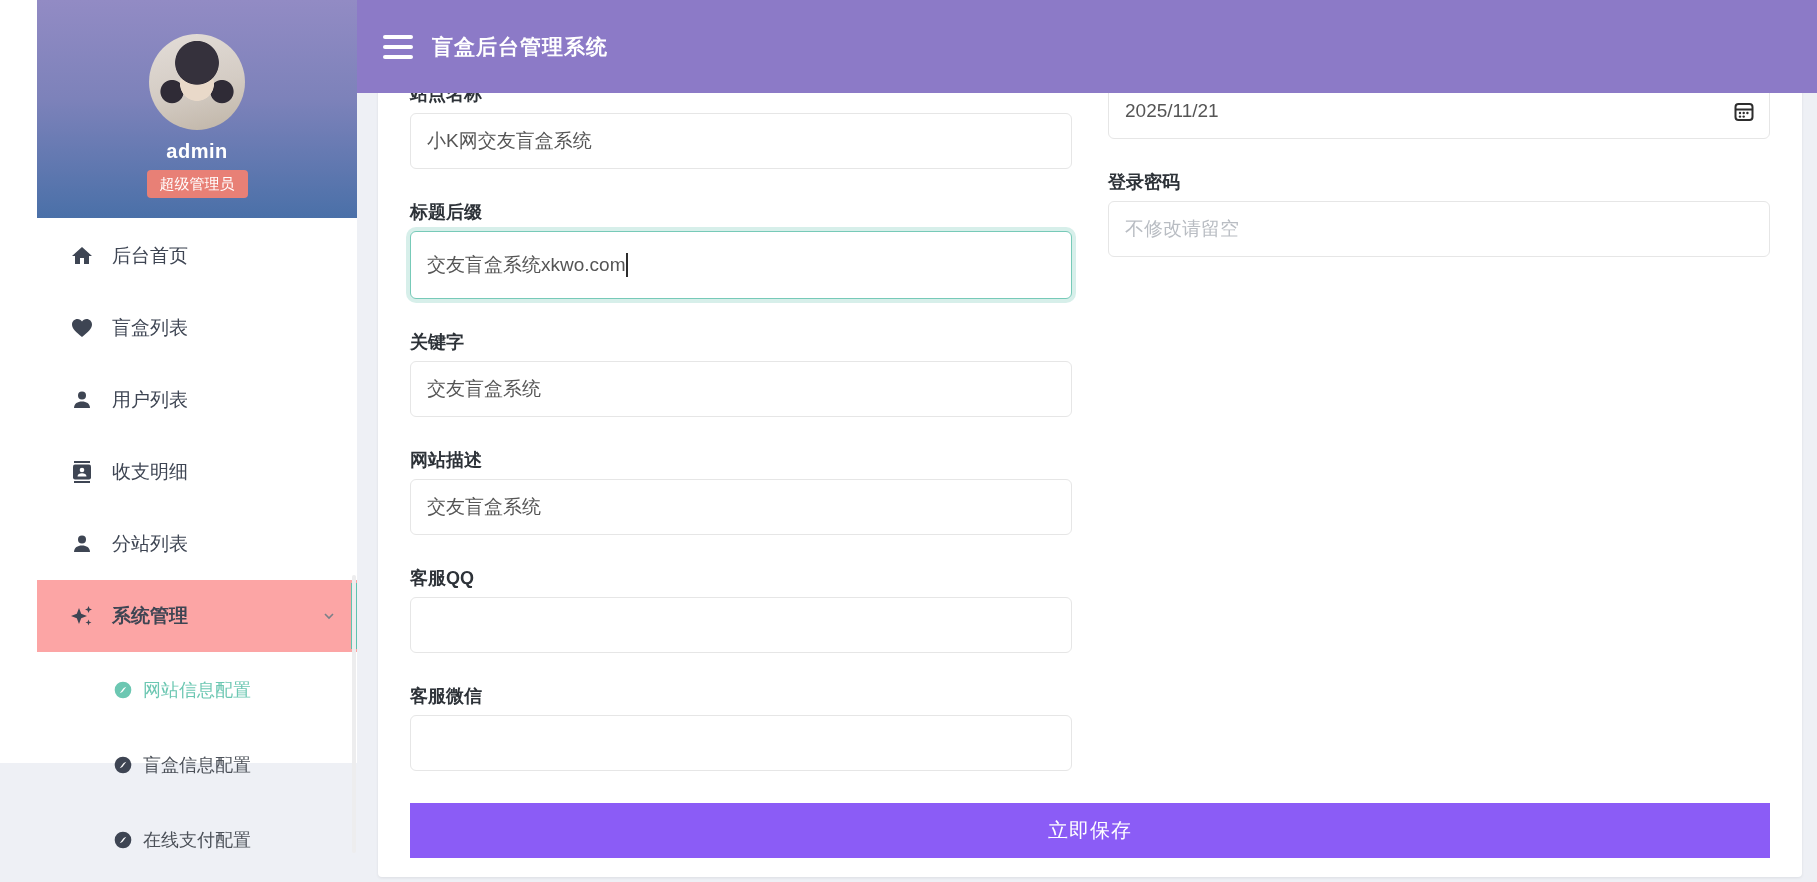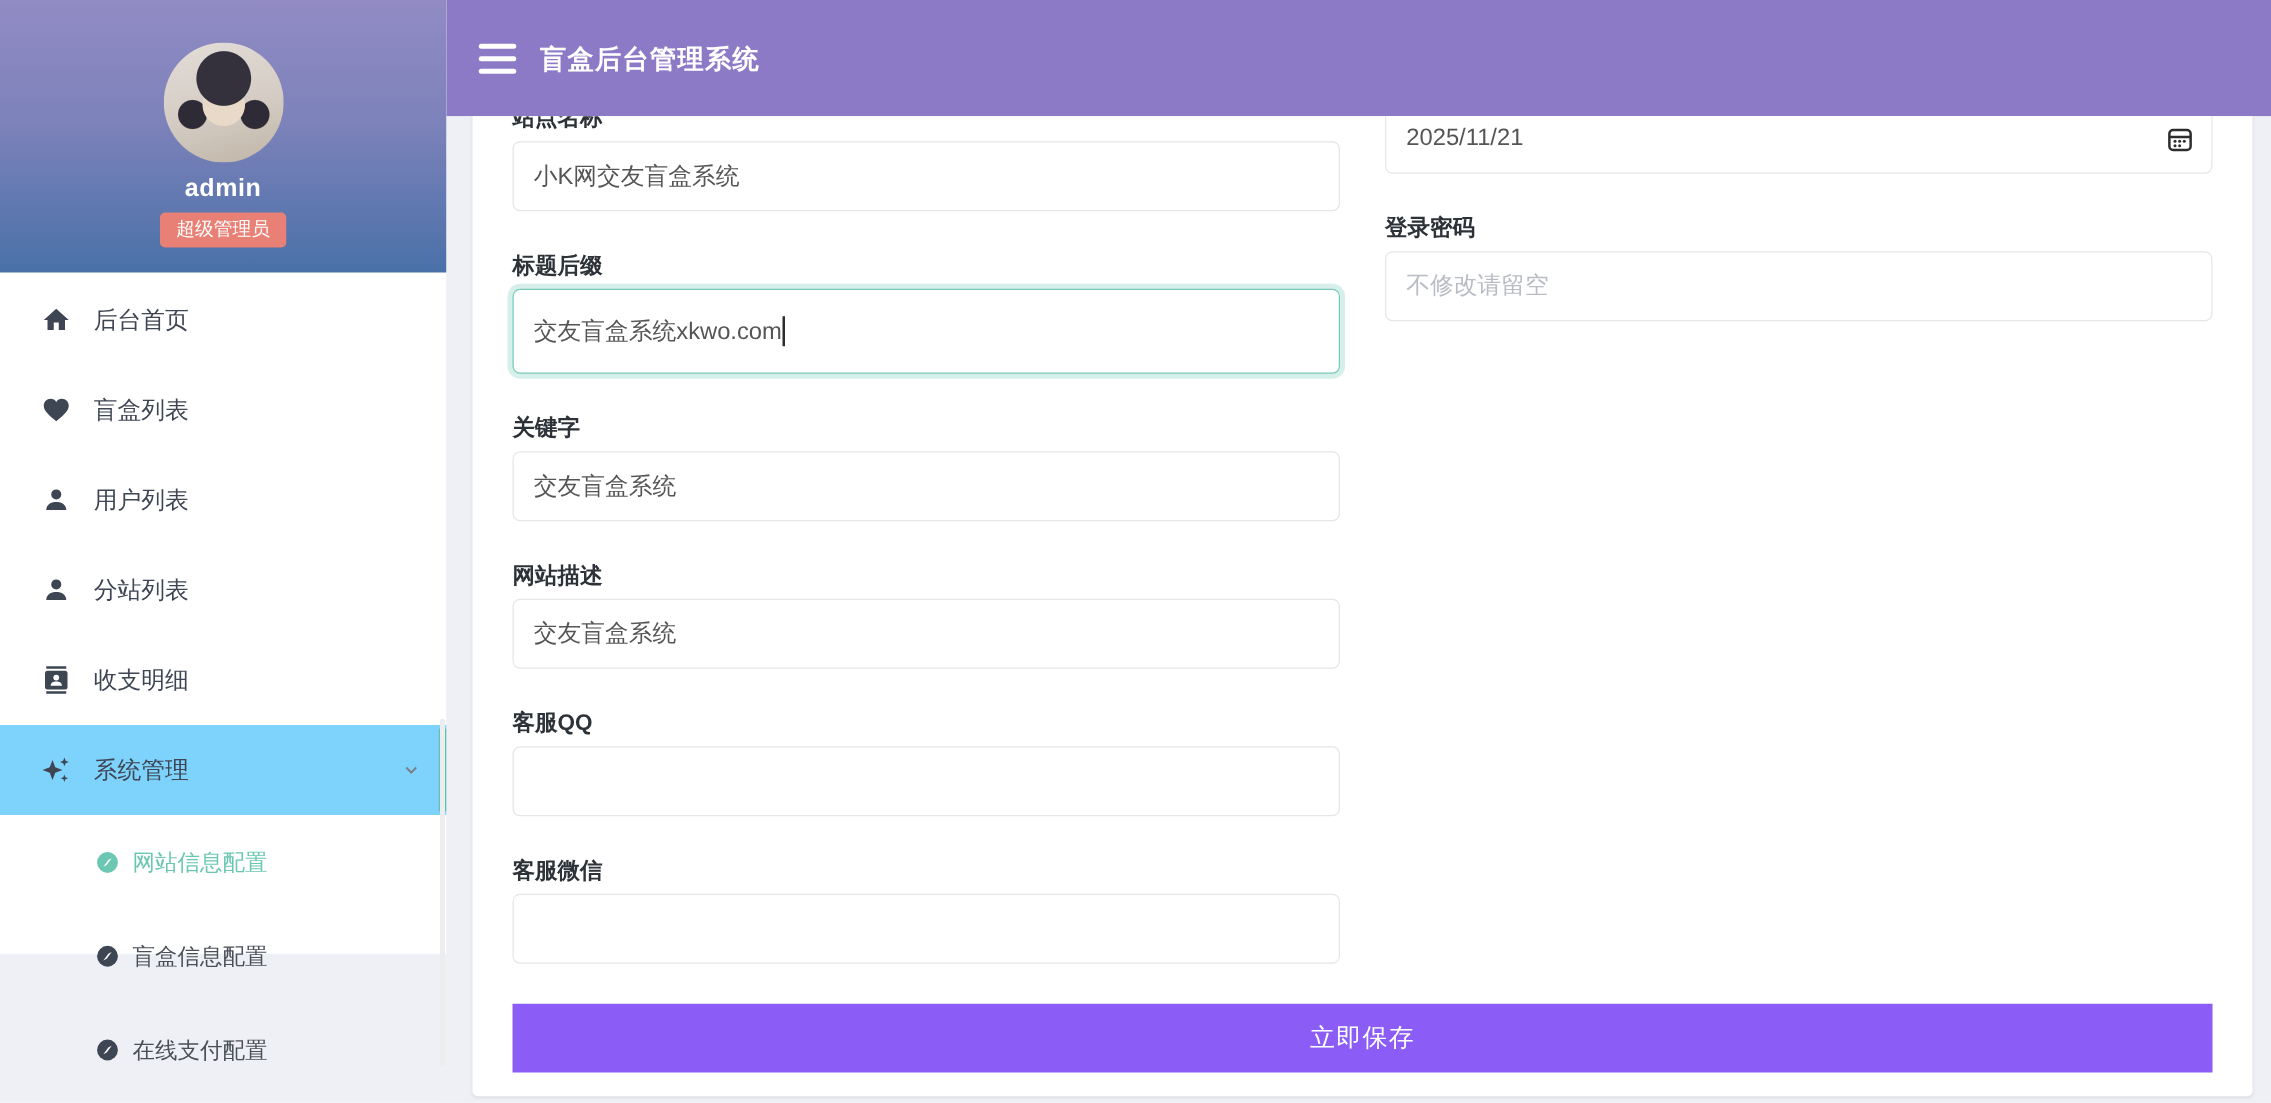--- a/index.html
+++ b/index.html
@@ -1,41 +1,41 @@
 <!DOCTYPE html>
 <html><head>
 <meta charset="utf-8">
 <style>
   * { margin:0; padding:0; box-sizing:border-box; }
   html,body { width:1817px; height:882px; overflow:hidden; background:#eef0f5;
               font-family:"Liberation Sans","DejaVu Sans",sans-serif; }
   .app { display:flex; width:1817px; height:882px; }
 
   
-  .sidebar { position:relative; width:357px; height:763px; background:#ffffff; flex:0 0 357px; }
+  .sidebar { position:relative; width:357px; height:763px; background:#ffffff; flex:0 0 357px;padding-left:37px; }
   .profile { height:218px; background:linear-gradient(180deg,#928bc4 0%,#7d82ba 45%,#4a70a8 100%);
              display:flex; flex-direction:column; align-items:center; }
   .avatar { width:96px; height:96px; border-radius:50%; margin-top:34px; overflow:hidden;
             background:
               radial-gradient(circle at 50% 30%, #35313c 0 26%, transparent 27%),
               radial-gradient(circle at 50% 52%, #e9d9c9 0 24%, transparent 25%),
               radial-gradient(circle at 24% 60%, #2f2b36 0 12%, transparent 13%),
               radial-gradient(circle at 76% 60%, #2f2b36 0 12%, transparent 13%),
               linear-gradient(165deg,#e3ddd8 0%,#d4ccc4 55%,#bfb4a6 100%); }
   .username { color:#ffffff; font-size:20px; font-weight:700; margin-top:10px; letter-spacing:.5px; }
   .role-badge { margin-top:7px; background:#e88076; color:#ffffff; font-size:15px;
                 padding:4px 13px; border-radius:4px; line-height:20px; }
 
   .menu { padding-top:2px; }
   .menu-item { height:72px; display:flex; align-items:center; padding:0 20px 0 33px;
                color:#3e4553; font-size:19px; cursor:pointer; position:relative; }
   .menu-item .mi { width:24px; height:24px; flex:0 0 24px; color:#3e4553; }
   .menu-item .mi svg { width:24px; height:24px; display:block; }
   .menu-item .mlabel { margin-left:18px; flex:1; }
-  .menu-item.open { background:#7dd3fc; }
+  .menu-item.open { background:#fca5a5;font-weight:bold; }
   .menu-item.open::after { content:""; position:absolute; right:0; top:3px; bottom:3px;
                            width:6px; background:#5fc3ae; }
   .chev { width:16px; height:16px; color:#7a8088; }
   .chev svg { width:16px; height:16px; display:block; }
 
   .submenu-item { height:75px; display:flex; align-items:center; padding-left:76px;
                   font-size:18px; color:#4b5058; cursor:pointer; }
   .submenu-item .si { width:20px; height:20px; flex:0 0 20px; color:#3e4553; }
   .submenu-item .si svg { width:20px; height:20px; display:block; }
   .submenu-item .slabel { margin-left:10px; }
@@ -118,37 +118,37 @@
               <circle cx="12" cy="7.5" r="4"></circle>
               <path d="M4 20c0-4.4 3.6-6.5 8-6.5s8 2.1 8 6.5z"></path>
             </svg>
         </span>
         <span class="mlabel">用户列表</span>
       </div>
 
       <div class="menu-item">
         <span class="mi">
           <svg viewBox="0 0 24 24" fill="currentColor">
-              <circle cx="12" cy="7.5" r="4"></circle>
-              <path d="M4 20c0-4.4 3.6-6.5 8-6.5s8 2.1 8 6.5z"></path>
-            </svg>
-        </span>
-        <span class="mlabel">分站列表</span>
-      </div>
-
-      <div class="menu-item">
-        <span class="mi">
-          <svg viewBox="0 0 24 24" fill="currentColor">
             <path d="M4 1h16v2H4zM4 21h16v2H4z"></path>
             <rect x="3" y="4.5" width="18" height="15" rx="2"></rect>
             <circle cx="12" cy="10" r="2.3" fill="#ffffff"></circle>
             <path d="M7.5 16.5c0-2.2 2-3.3 4.5-3.3s4.5 1.1 4.5 3.3z" fill="#ffffff"></path>
           </svg>
         </span>
         <span class="mlabel">收支明细</span>
+      </div>
+
+      <div class="menu-item">
+        <span class="mi">
+          <svg viewBox="0 0 24 24" fill="currentColor">
+              <circle cx="12" cy="7.5" r="4"></circle>
+              <path d="M4 20c0-4.4 3.6-6.5 8-6.5s8 2.1 8 6.5z"></path>
+            </svg>
+        </span>
+        <span class="mlabel">分站列表</span>
       </div>
 
       <div class="menu-item open">
         <span class="mi">
           <svg viewBox="0 0 24 24" fill="currentColor">
             <path d="M9 4l2.2 5.8L17 12l-5.8 2.2L9 20l-2.2-5.8L1 12l5.8-2.2z"></path>
             <path d="M18.5 2l1 2.5L22 5.5l-2.5 1-1 2.5-1-2.5L15 5.5l2.5-1z"></path>
             <path d="M18.5 15.5l.8 2.2 2.2.8-2.2.8-.8 2.2-.8-2.2-2.2-.8 2.2-.8z"></path>
           </svg>
         </span>

